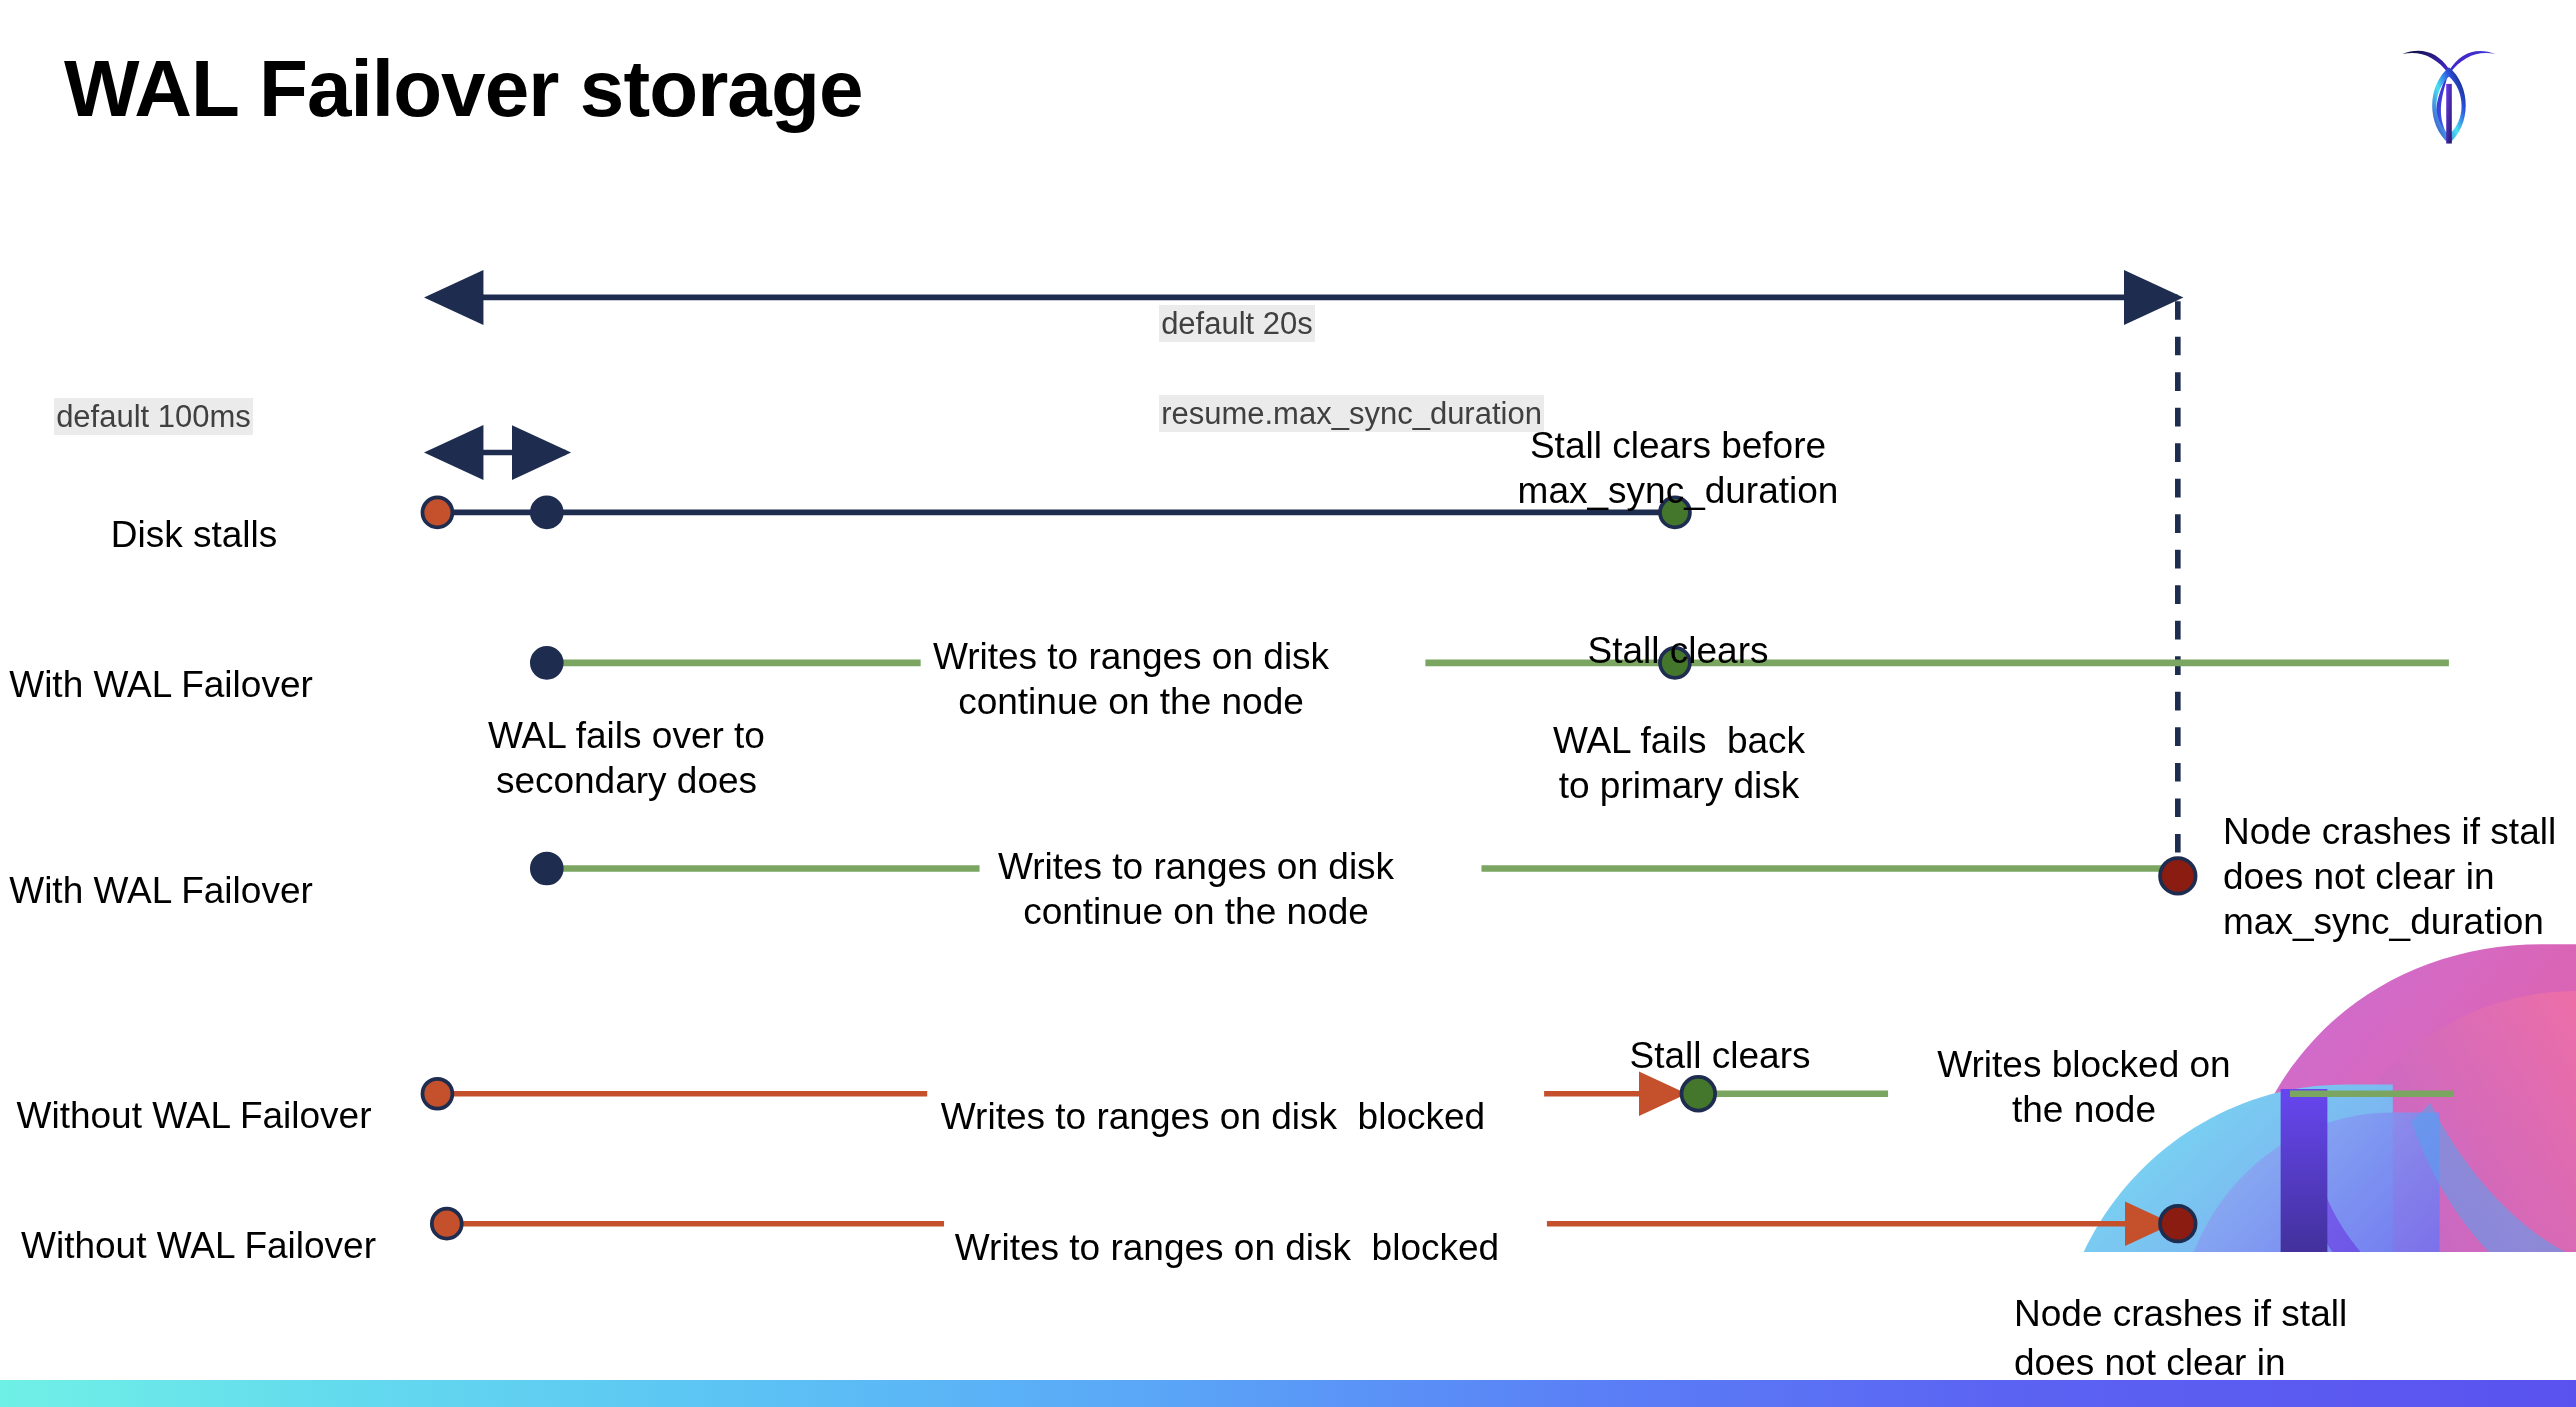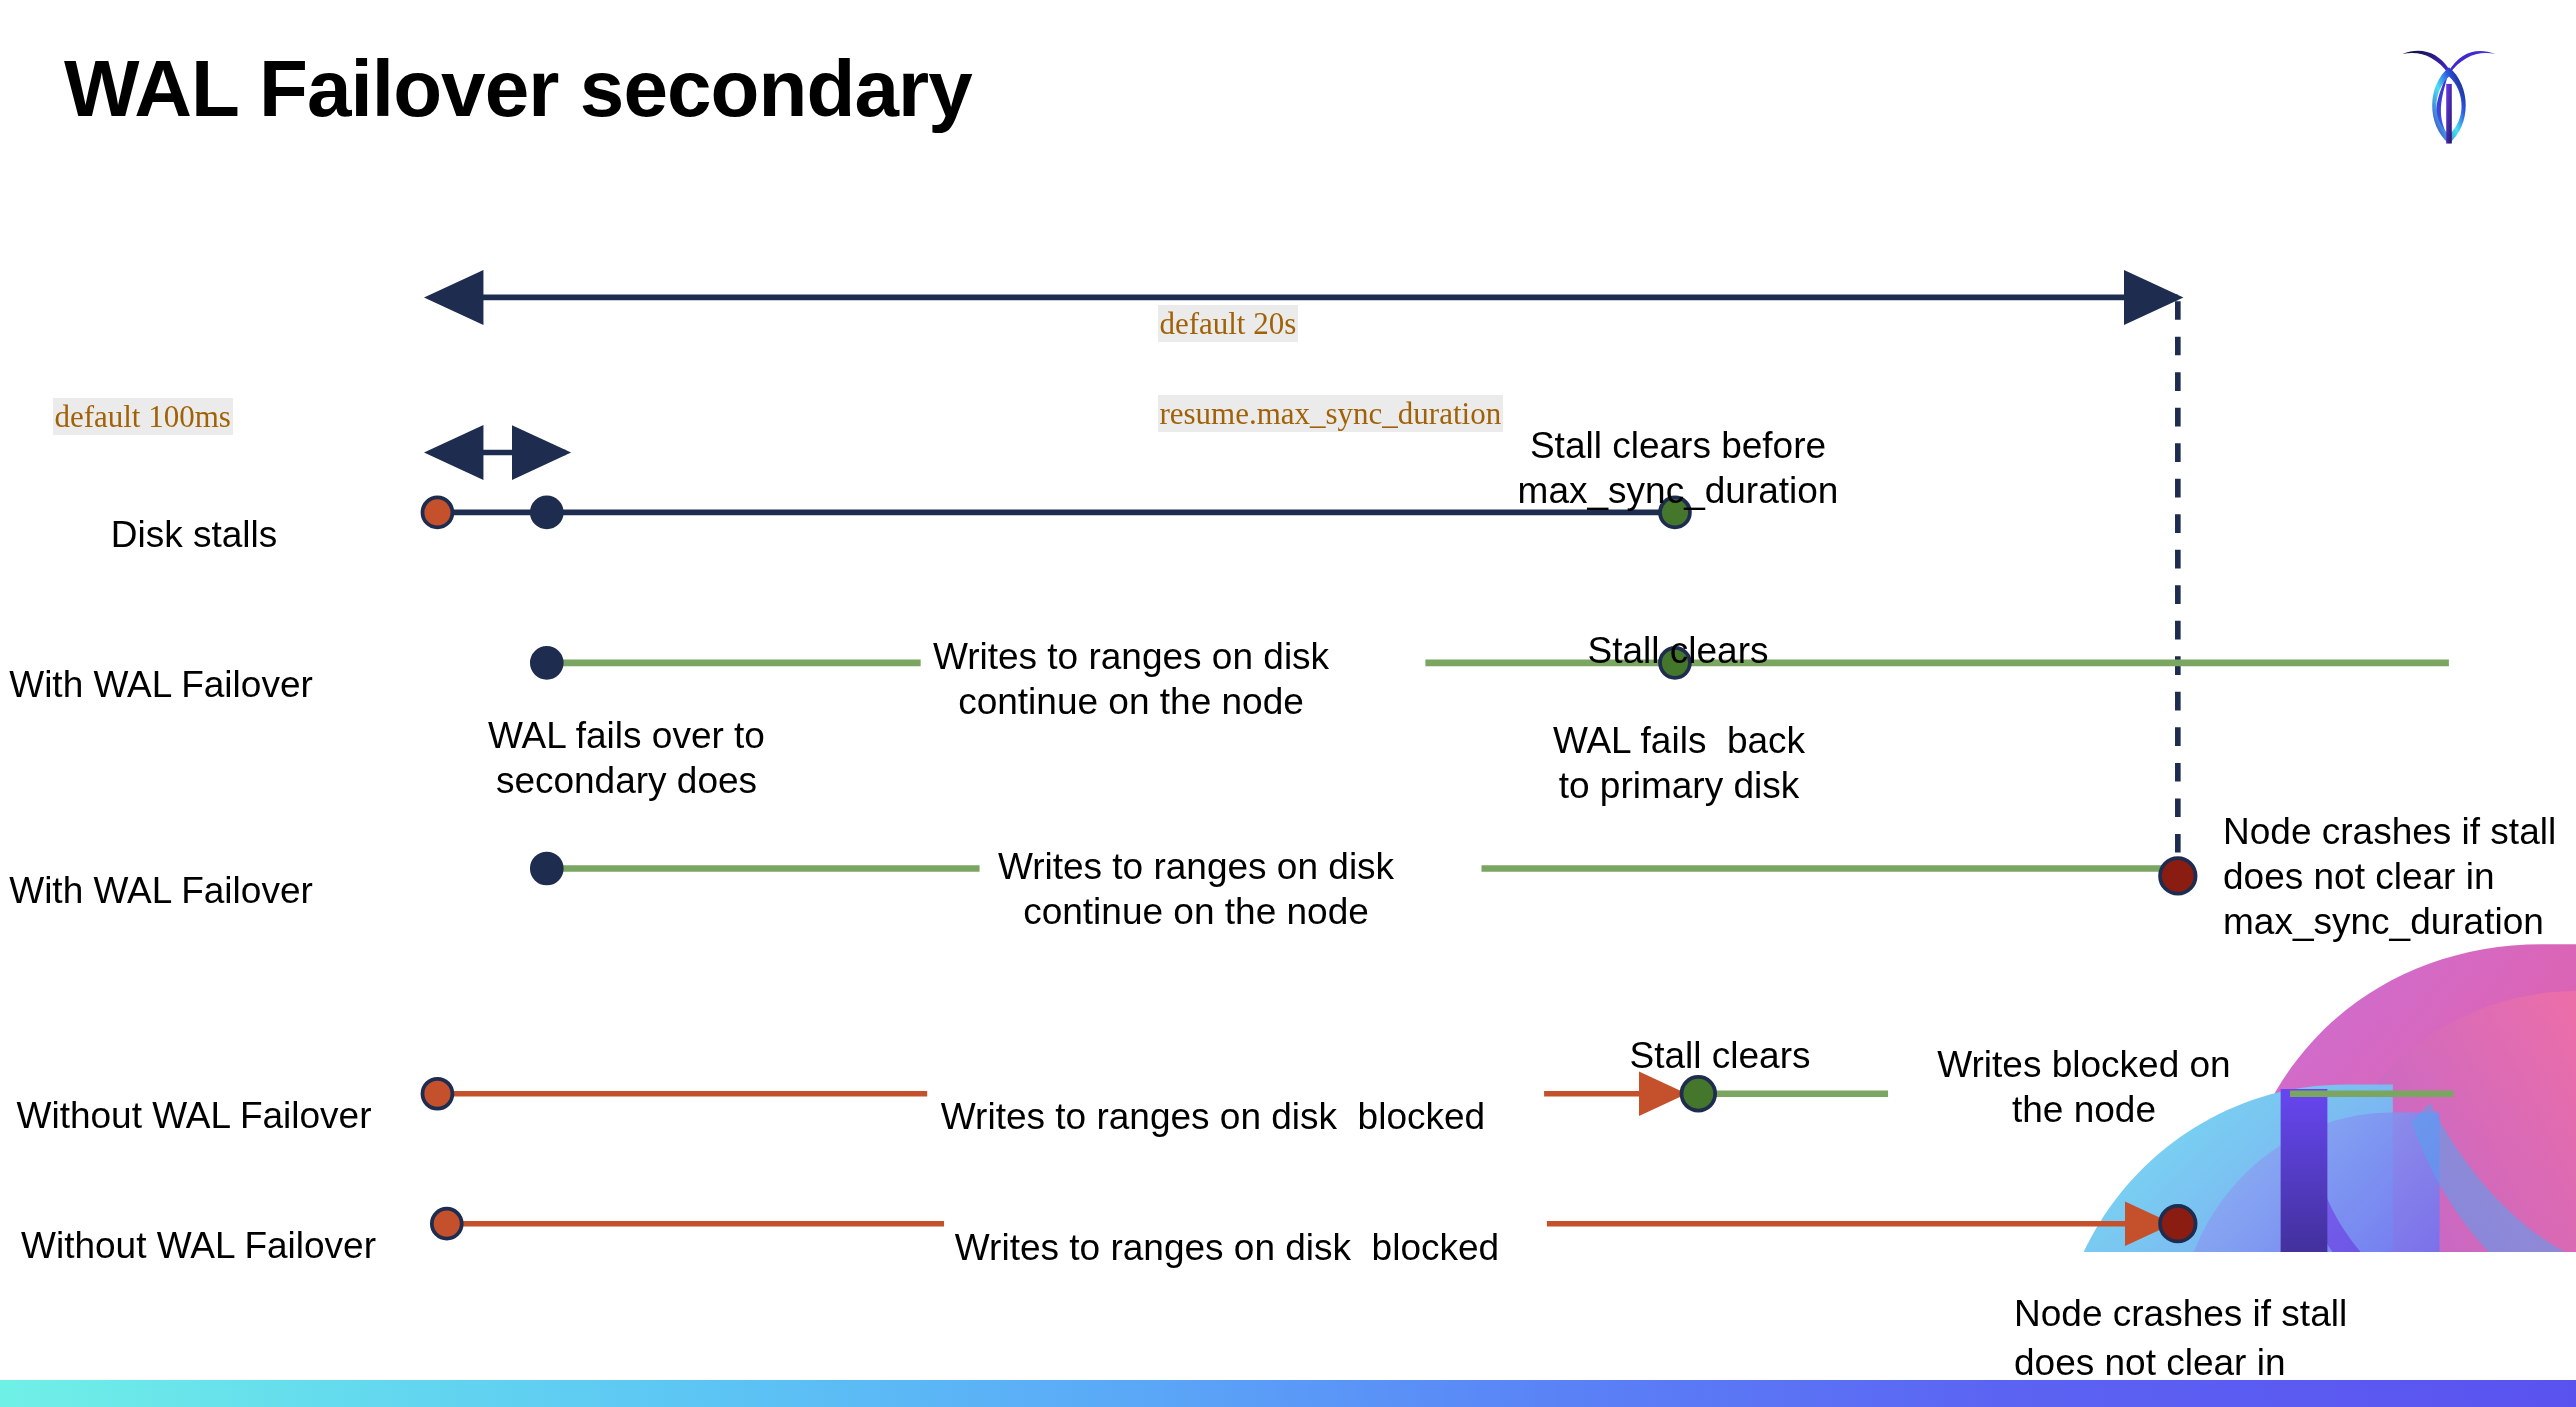--- a/index.html
+++ b/index.html
@@ -63,24 +63,24 @@
   .anno {
     font-size: 37px;
     text-align: center;
   }
   .anno-left {
     font-size: 37px;
     text-align: left;
   }
   .mono-note {
     position: absolute;
-    font-family: Liberation Serif, serif;
+    font-family: Liberation Sans, sans-serif;
     font-size: 31px;
     line-height: 1.45;
-    color: #a16207;
+    color: #404040;
     white-space: pre;
   }
   .mono-note span {
     background: #ebebeb;
     padding: 0.9px 1.9px;
   }
 
   
   #bottom-bar {
     position: absolute;
@@ -113,21 +113,21 @@
     top: 1271px;
     font-size: 37px;
     line-height: 1.32;
     text-align: left;
     white-space: pre;
   }
 </style>
 </head>
 <body>
 
-<div id="slide-title">WAL Failover secondary</div>
+<div id="slide-title">WAL Failover storage</div>
 
 <div id="brand-logo">
   <svg viewBox="0 0 120 132" width="112" height="123" aria-hidden="true">
     <defs>
       <linearGradient id="lg1" x1="0" y1="0" x2="1" y2="1">
         <stop offset="0%" stop-color="#0b0f30"></stop>
         <stop offset="35%" stop-color="#4226c9"></stop>
         <stop offset="70%" stop-color="#3a5ef0"></stop>
         <stop offset="100%" stop-color="#2e1a9c"></stop>
       </linearGradient>

